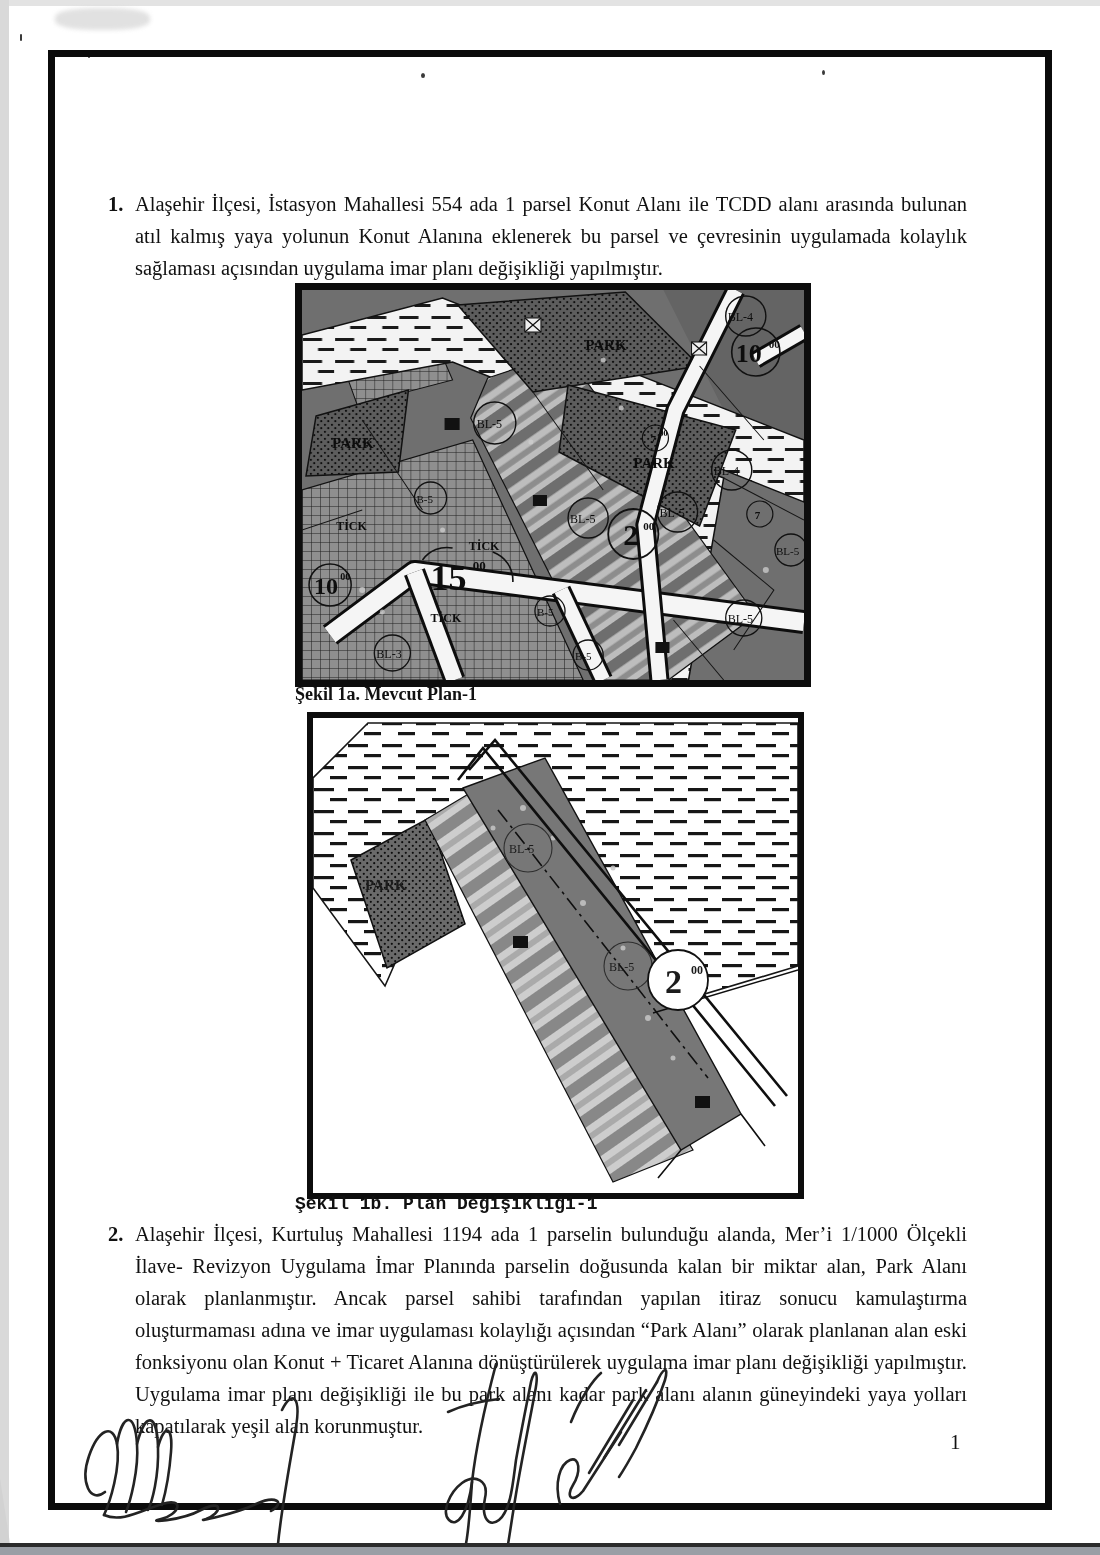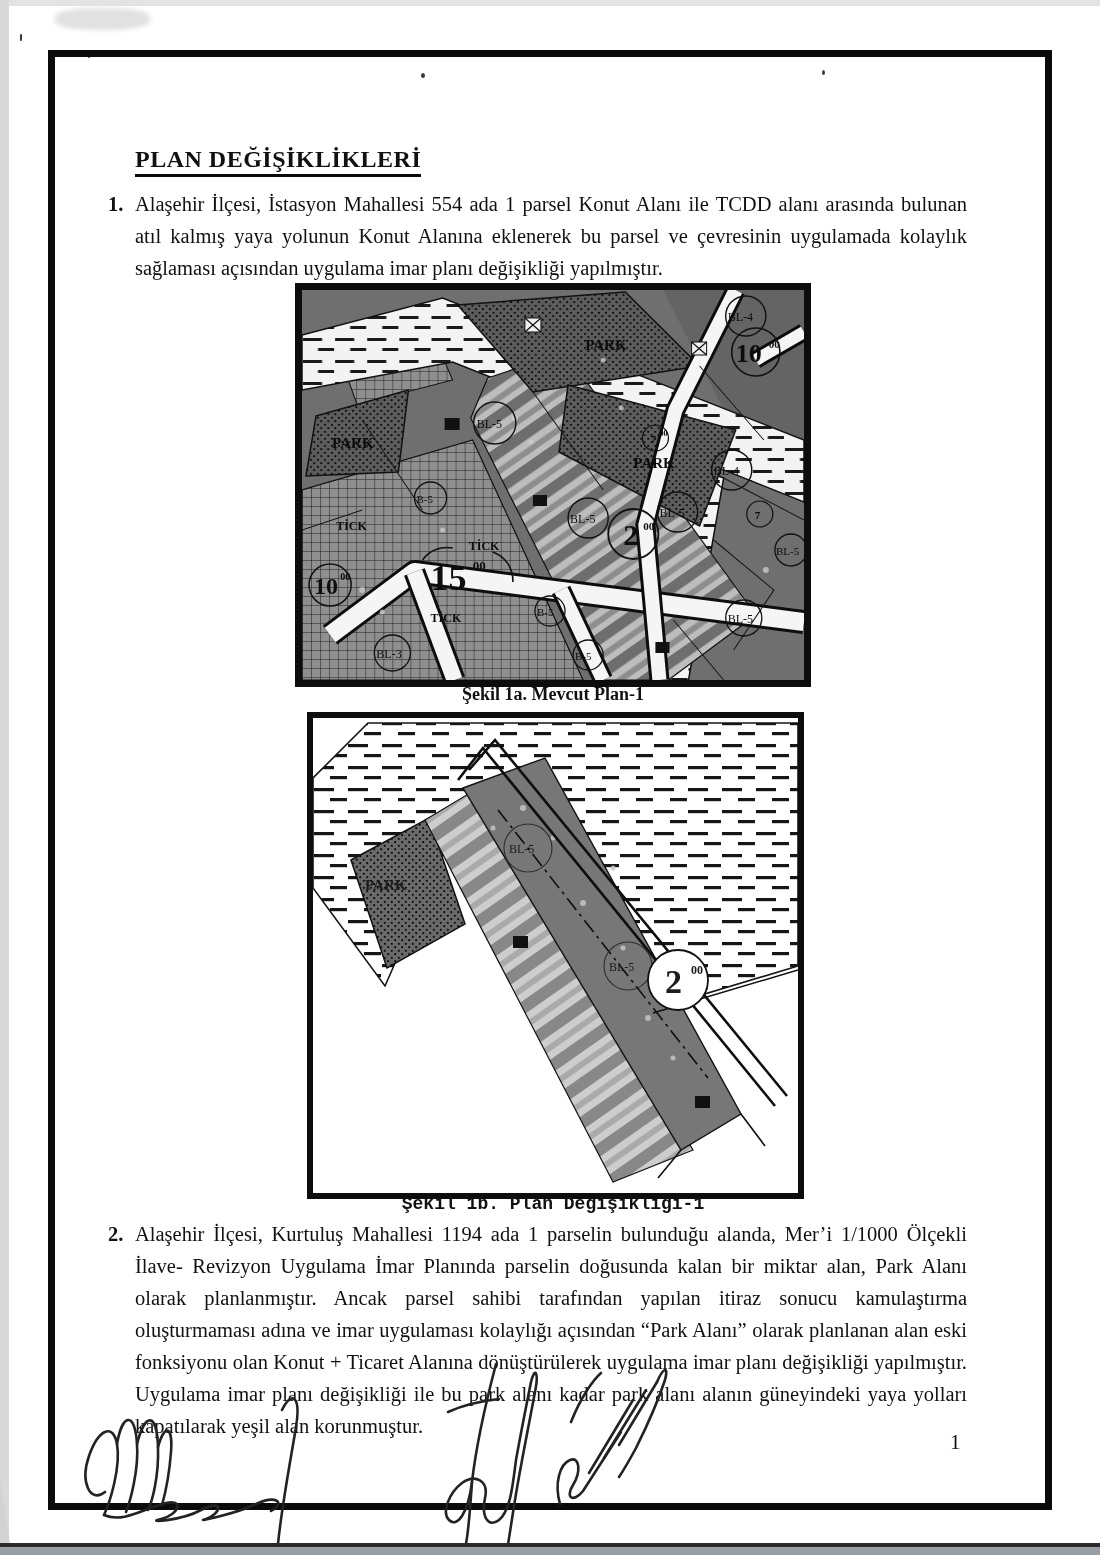--- a/index.html
+++ b/index.html
@@ -25,21 +25,21 @@
   .para{position:absolute;text-align:justify;font-size:20.5px;line-height:32px;}
   .para .num{position:absolute;left:-27px;font-weight:bold;}
   .p1{left:135px;top:188px;width:832px;}
   .p2{left:135px;top:1218px;width:832px;}
 
   .figure{position:absolute;background:#fff;}
   .fig1{left:295px;top:283px;width:502px;height:390px;border:7px solid #0d0d0d;}
   .fig2{left:307px;top:712px;width:485px;height:475px;border:6px solid #0d0d0d;}
   .figure svg{display:block;width:100%;height:100%;}
 
-  .caption{position:absolute;font-weight:bold;font-size:18px;text-align:center;}
+  .caption{position:absolute;font-weight:bold;font-size:18px;text-align:left;}
   .cap1{left:295px;top:684px;width:516px;}
   .cap2{left:295px;top:1194px;width:516px;font-family:Liberation Mono, monospace;}
 
   .pagenum{position:absolute;left:950px;top:1430px;font-size:21px;}
 
   .sig-overlay{position:absolute;left:60px;top:1352px;width:900px;height:203px;pointer-events:none;}
 </style>
 </head>
 <body>
 
@@ -47,21 +47,20 @@
   <div class="edge-top"></div>
   <div class="edge-left"></div>
   <div class="smudge"></div>
   <div class="speck" style="left:421px;top:73px;width:4px;height:5px;"></div>
   <div class="speck" style="left:822px;top:70px;width:3px;height:5px;"></div>
   <div class="speck" style="left:20px;top:34px;width:2px;height:7px;border-radius:2px;"></div>
   <div class="speck" style="left:88px;top:52px;width:2px;height:6px;border-radius:2px;"></div>
 
   <div class="frame"></div>
 
-  <div class="title">PLAN DEĞİŞİKLİKLERİ</div>
 
   <div class="para p1">
     <span class="num">1.</span>
     <span>Alaşehir İlçesi, İstasyon Mahallesi 554 ada 1 parsel Konut Alanı ile TCDD alanı arasında bulunan atıl kalmış yaya yolunun Konut Alanına eklenerek bu parsel ve çevresinin uygulamada kolaylık sağlaması açısından uygulama imar planı değişikliği yapılmıştır.</span>
   </div>
 
   <div class="figure fig1">
     <svg viewBox="0 0 500 390" preserveAspectRatio="none">
       <defs>
         <pattern id="m1-dash" width="32" height="22" patternUnits="userSpaceOnUse">

